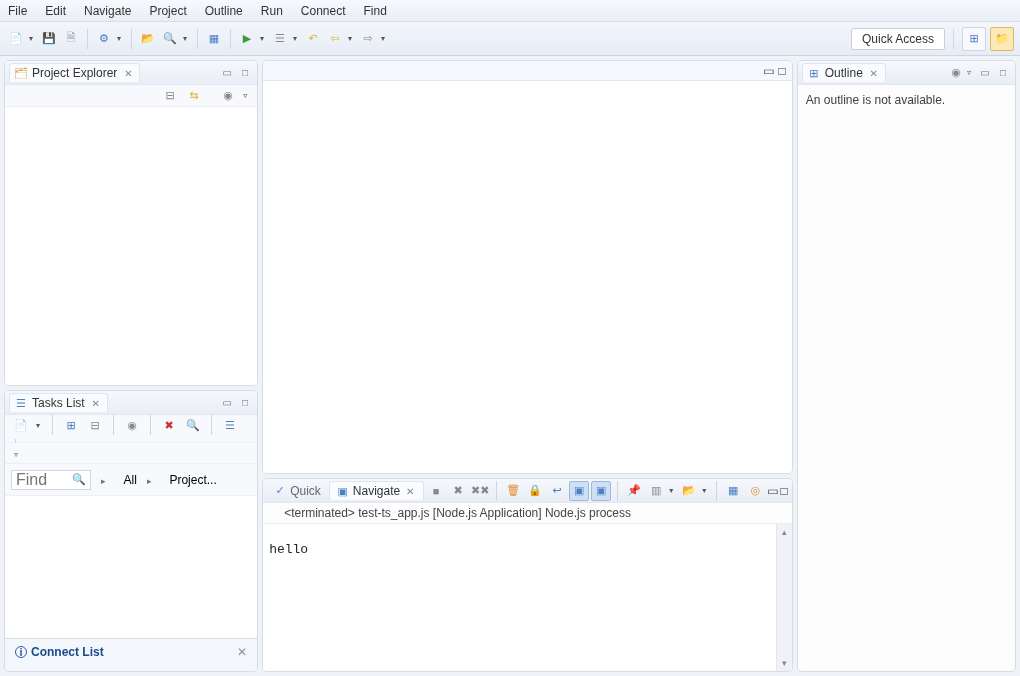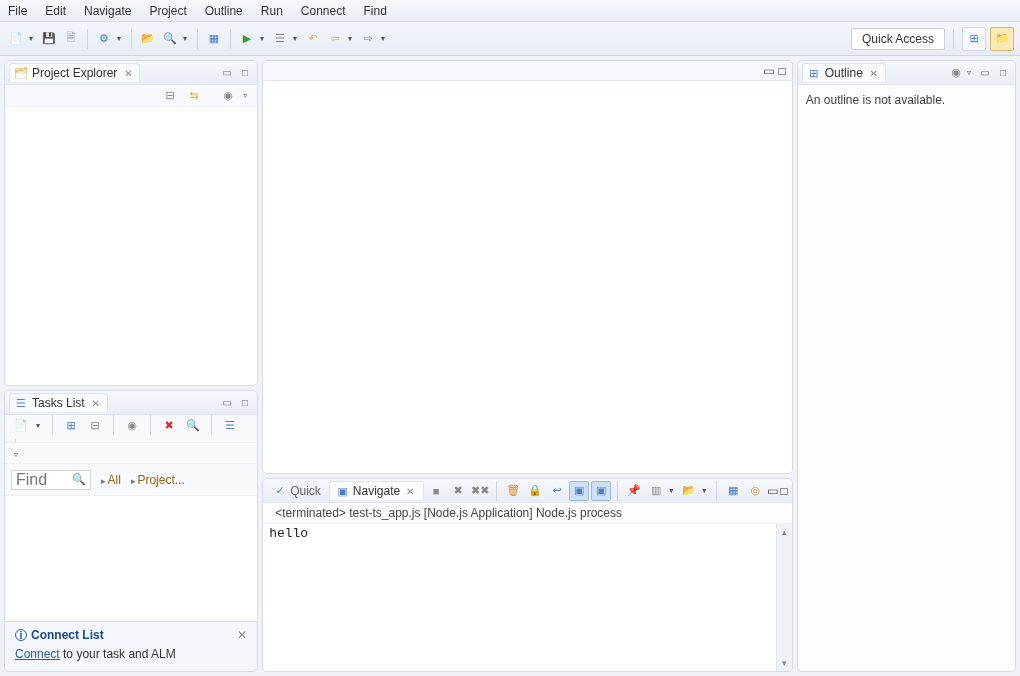--- a/index.html
+++ b/index.html
@@ -34,43 +34,43 @@
 .panel-body { flex: 1; background: #fff; padding: 4px; }
 
 
 .pe-toolbar { height: 22px; display: flex; align-items: center; justify-content: flex-end; padding: 0 6px; gap: 4px; background: #f7f9fc; border-bottom: 1px solid #eceff6; }
 
 
 .tl-toolbar { height: 28px; display: flex; align-items: center; padding: 0 6px; gap: 4px; background: #f7f9fc; border-bottom: 1px solid #eceff6; flex-wrap: wrap; }
 .tl-filter { height: 32px; display: flex; align-items: center; padding: 0 6px; gap: 10px; background: #f7f9fc; border-bottom: 1px solid #eceff6; }
 .find-box { width: 80px; height: 20px; border: 1px solid #d0d6e2; background: #fff; display: flex; align-items: center; padding: 0 4px; justify-content: space-between; }
 .find-box input { border: none; outline: none; width: 50px; font-size: 16px; color: #999; }
-.link-text { color: #a16207; cursor: pointer; }
+.link-text { color: #000000; cursor: pointer; margin-left: 16px; }
 .caret { color: #6a7486; font-size: 9px; margin-right: 2px; }
 
 
 .mylyn-panel { background: #f3f6fb; border-top: 1px solid #d6dbe6; padding: 6px 10px 8px 10px; }
 .mylyn-title { font-weight: bold; color: #1a4b8c; font-size: 13px; margin-bottom: 4px; display: flex; align-items: center; gap: 4px; }
 .mylyn-desc { color: #333; line-height: 1.4; }
 .mylyn-desc a { color: #2a5db0; text-decoration: underline; }
 .info-icon { color: #2a5db0; font-size: 11px; border: 1px solid #2a5db0; border-radius: 50%; width: 12px; height: 12px; display: inline-flex; align-items: center; justify-content: center; }
 .mylyn-close { float: right; color: #8892a4; font-size: 12px; cursor: pointer; }
 
 
 .editor-panel { flex: 1; }
 .editor-header { height: 20px; background: #f5f8fc; border-bottom: 1px solid #e2e6ef; display: flex; align-items: center; justify-content: flex-end; padding: 0 6px; gap: 4px; }
 
 
 .console-panel { height: 194px; }
 .console-header { height: 24px; background: linear-gradient(#f5f8fc, #e9edf5); display: flex; align-items: center; padding: 0 4px; border-bottom: 1px solid #e2e6ef; }
 .tab { display: flex; align-items: center; gap: 3px; padding: 2px 6px; color: #666; cursor: default; border-radius: 3px 3px 0 0; margin-right: 2px; }
 .tab.active { background: #fbfcfe; border: 1px solid #dfe4ee; border-bottom: none; color: #333; }
 .console-toolbar { display: flex; align-items: center; gap: 2px; }
-.console-status { padding: 3px 12px; font-size: 12px; color: #444; border-bottom: 1px solid #eceff6; background: #fdfdfe; }
-.console-output { font-family: Consolas, "Courier New", monospace; font-size: 13px; padding: 2px 6px; color: #222; position: relative; }
+.console-status { padding: 3px 21px; font-size: 12px; color: #444; border-bottom: 1px solid #eceff6; background: #fdfdfe; }
+.console-output { font-family: Consolas, "Courier New", monospace; font-size: 13px; padding: 2px 6px; color: #222; position: relative; margin-top: 16px; }
 .scrollbar-v { position: absolute; right: 0; top: 0; bottom: 0; width: 16px; background: #f0f2f7; border-left: 1px solid #e2e6ef; }
 .scrollbar-v .thumb-up { position: absolute; top: 0; width: 100%; height: 16px; display:flex; align-items:center; justify-content:center; color:#888; font-size:9px; }
 .scrollbar-v .thumb-down { position: absolute; bottom: 0; width: 100%; height: 16px; display:flex; align-items:center; justify-content:center; color:#888; font-size:9px; }
 
 
 .outline-panel { flex: 1; }
 .outline-body { padding: 8px; color: #404040; }
 
 
 .ic { width: 14px; height: 14px; display: inline-flex; align-items: center; justify-content: center; font-size: 11px; }
@@ -249,23 +249,20 @@
         <span><span class="caret">▸</span><span class="link-text">Project...</span></span>
       </div>
       <div class="panel-body" style="background:#fff"></div>
 
       <div class="mylyn-panel">
         <span class="mylyn-close">✕</span>
         <div class="mylyn-title">
           <span class="info-icon">i</span>
           <span>Connect List</span>
         </div>
-        <div class="mylyn-desc">
-          <a>Connect</a><span> to your task and ALM</span>
-        </div>
       </div>
     </div>
 
   </div>
 
   <div class="center-col">
 
     <div class="panel editor-panel">
       <div class="editor-header">
         <span class="hdr-btn">▭</span>

